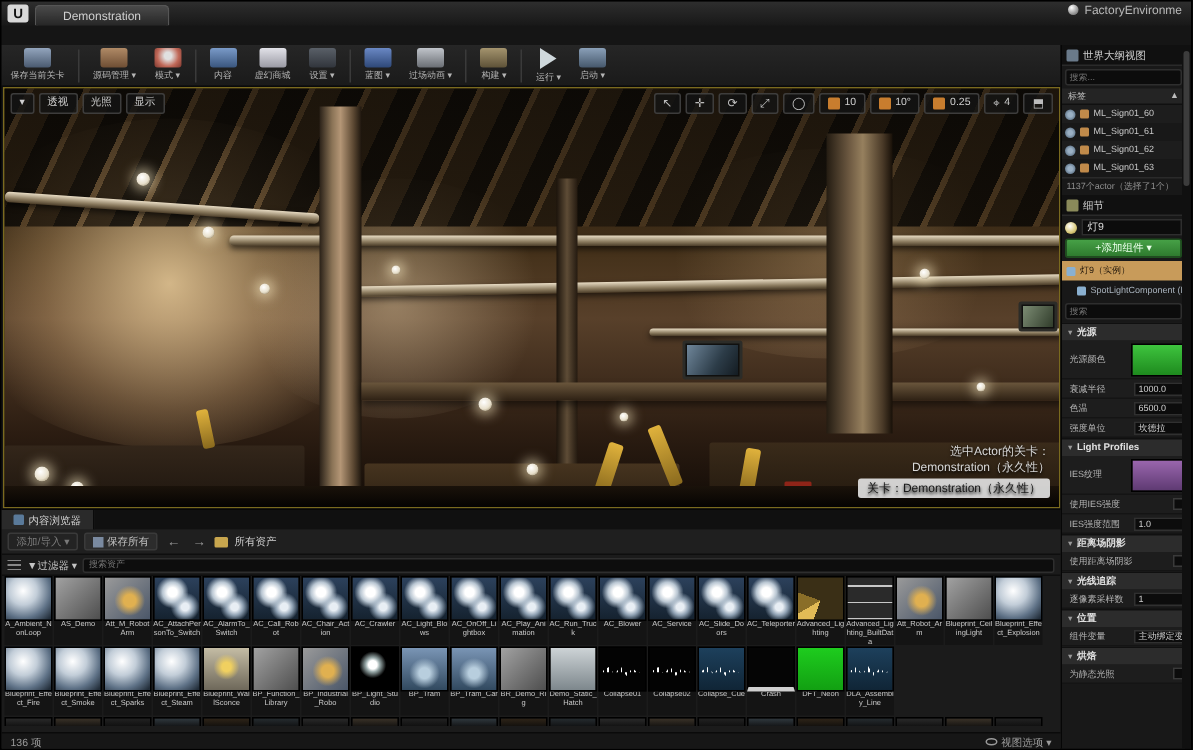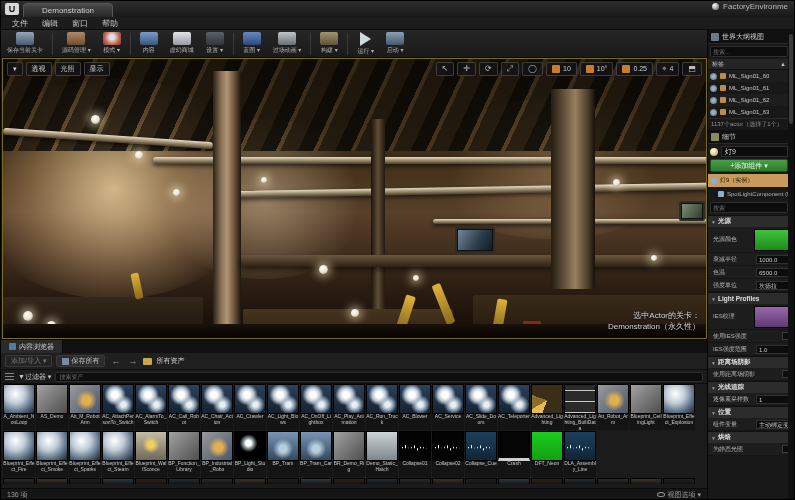--- a/index.html
+++ b/index.html
@@ -156,26 +156,20 @@
 
   <div id="titlebar">
     <div id="uelogo">U</div>
     <div id="leveltab">Demonstration</div>
     <div id="titleright">
       <span class="dot"></span>
       <span>FactoryEnvironme</span>
     </div>
   </div>
 
-  <div id="menubar">
-      <span class="menu-item">文件</span>
-      <span class="menu-item">编辑</span>
-      <span class="menu-item">窗口</span>
-      <span class="menu-item">帮助</span>
-    </div>
 
   <div id="toolbar">
       <div class="tb">
        <div class="tbi i-save-icon"></div>
        <div class="tbl">保存当前关卡</div>
      </div>
       <div class="tbsep"></div>
       <div class="tb">
        <div class="tbi i-source-control-icon"></div>
        <div class="tbl">源码管理 ▾</div>
@@ -306,20 +300,21 @@
           <span>4</span>
         </div>
       <div class="vpbtn">
           <span class="gizicon">⬒</span>
         </div>
     </div>
 
     <div class="vp-overlay-br">
       <div>选中Actor的关卡：</div>
       <div>Demonstration（永久性）</div>
+      <div class="hl">关卡：Demonstration（永久性）</div>
     </div>
   </div>
 
   <div id="rightpanel">
     <div class="ptab">
       <span class="pticon"></span>
       <span>世界大纲视图</span>
     </div>
     <div class="searchrow">
       <input placeholder="搜索..." style="">

